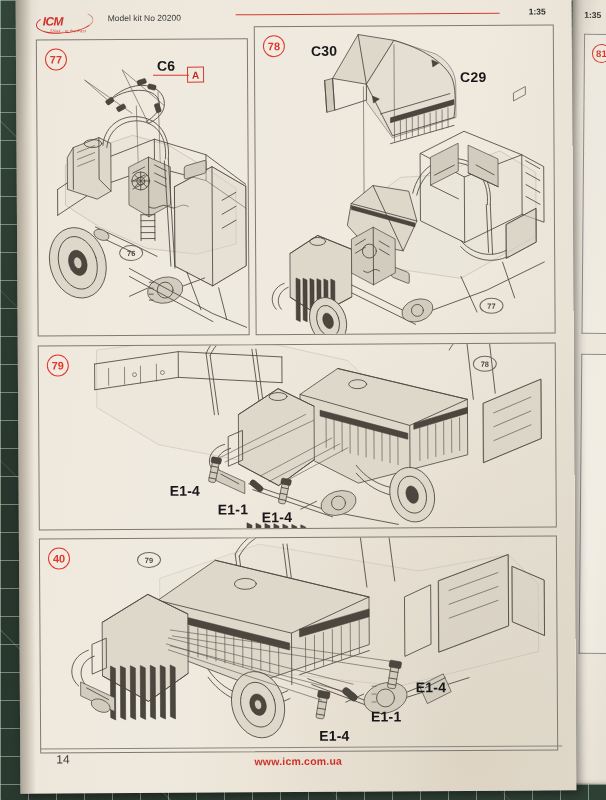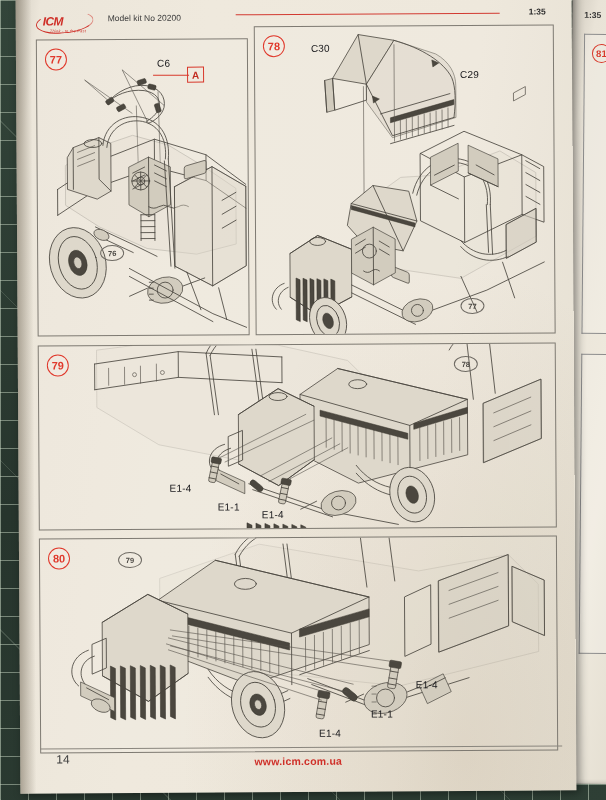--- a/index.html
+++ b/index.html
@@ -137,25 +137,26 @@
     background: rgba(255,255,255,.12);
     z-index: 6;
   }
   .ref-badge {
     position: absolute;
     width: 24px; height: 16px; border-radius: 50%;
     border: 1px solid #6e6a63; color: #4d4a45;
     font-size: 7.5px; font-weight: bold;
     display: flex; align-items: center; justify-content: center;
     z-index: 6;
+    margin-left: 19px;
   }
 
   .part-label {
     position: absolute;
-    font-size: 10px; font-weight: normal; color: #17171a;
+    font-size: 14px; font-weight: bold; color: #17171a;
     white-space: nowrap; z-index: 7;
     letter-spacing: .2px;
   }
 
   .marker-a {
     position: absolute; z-index: 7;
     width: 17px; height: 16px;
     border: 1.3px solid #d8382b; color: #c22c21;
     font-size: 10px; font-weight: bold;
     display: flex; align-items: center; justify-content: center;
@@ -494,21 +495,21 @@
           <path class="lead" d="M180 114 L268 70"></path>
           <path class="lead" d="M222 132 L294 94"></path>
           <path class="lead" d="M250 136 L310 104"></path>
           <path class="lead" d="M186 118 L276 76"></path>
           <path class="lead" d="M230 138 L302 100"></path>
         </svg>
       </div>
     </div>
 
     <div class="panel" id="panel-80">
-      <div class="step-badge" style="left:8px;top:8px">80</div>
+      <div class="step-badge" style="left:8px;top:8px">40</div>
       <div class="ref-badge" style="left:78px;top:13px">79</div>
 
       <div class="part-label" style="left:375px;top:142px">E1-4</div>
       <div class="part-label" style="left:330px;top:171px">E1-1</div>
       <div class="part-label" style="left:278px;top:190px">E1-4</div>
 
       <div class="art">
         <svg viewBox="0 0 518 215" preserveAspectRatio="none">
 
           <path class="lnf" d="M120 40 L220 6 L380 34 L470 18 L500 48 L500 116 L360 150 L180 130 L120 94 Z" opacity=".15"></path>

